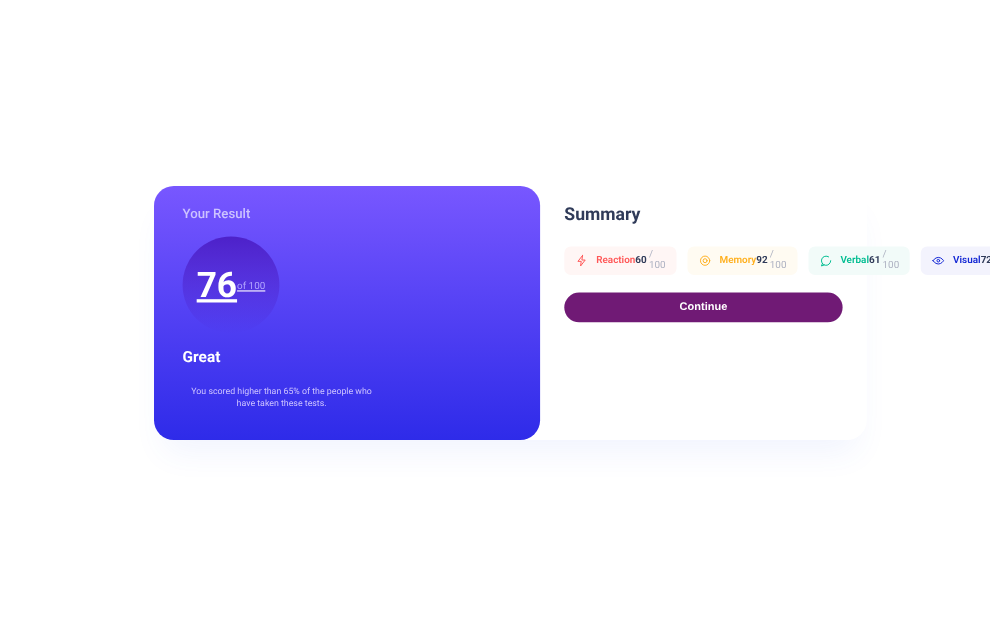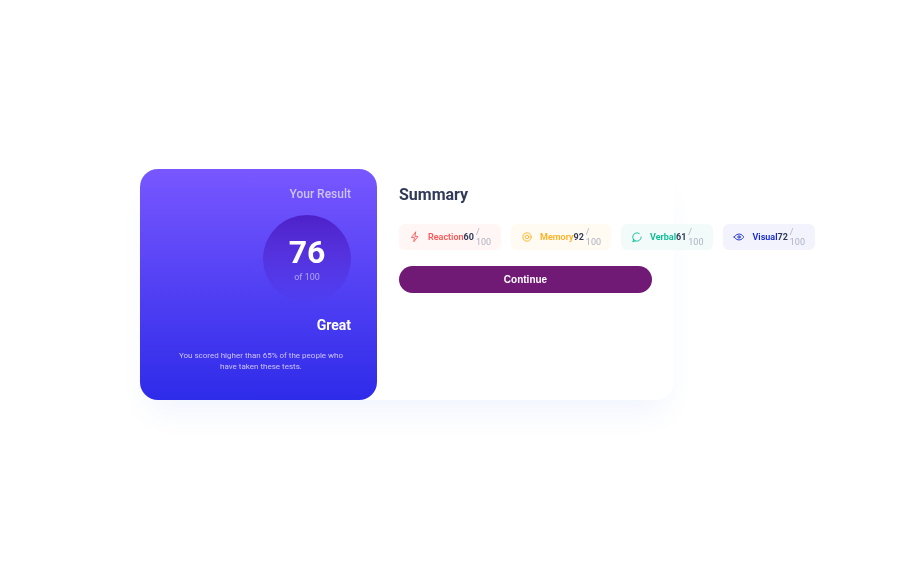--- a/index.html
+++ b/index.html
@@ -12,38 +12,38 @@
   }
   .card {
     position:absolute;
     left:140px; top:169px;
     display:flex;
     border-radius:18px;
     box-shadow:0 20px 30px -10px rgba(61,108,236,0.08);
     background:#fff;
   }
   .result {
-    width:237px;
+    width:351px;
     height:231px;
     border-radius:18px;
     background:linear-gradient(180deg,#7857FF 0%,#2E2BE9 100%);
     color:#fff;
     text-align:center;
     padding:18px 26px 0;
     display:flex;
     flex-direction:column;
-    align-items:flex-end;
+    align-items:flex-start;
   }
   .result-title { font-size:12px; font-weight:500; color:#cdc3ff; }
   .circle {
     margin-top:14px;
     width:88px; height:88px;
     border-radius:50%;
     background:linear-gradient(180deg,#4D21C9 0%, rgba(37,33,201,0) 100%);
-    display:flex; flex-direction:column; align-items:center; justify-content:center;
+    display:flex; align-items:center; justify-content:center;text-decoration:underline;
   }
   .score { font-size:32px; font-weight:700; line-height:1; }
   .ofmax { font-size:9px; color:#b3a6ff; margin-top:4px; }
   .rank { margin-top:14px; font-size:14px; font-weight:700; }
   .desc { margin-top:17px; font-size:8px; color:#cdc3ff; line-height:1.4; max-width:180px; }
 
   .summary {
     width:297px;
     padding:0 22px 0 22px;
   }

